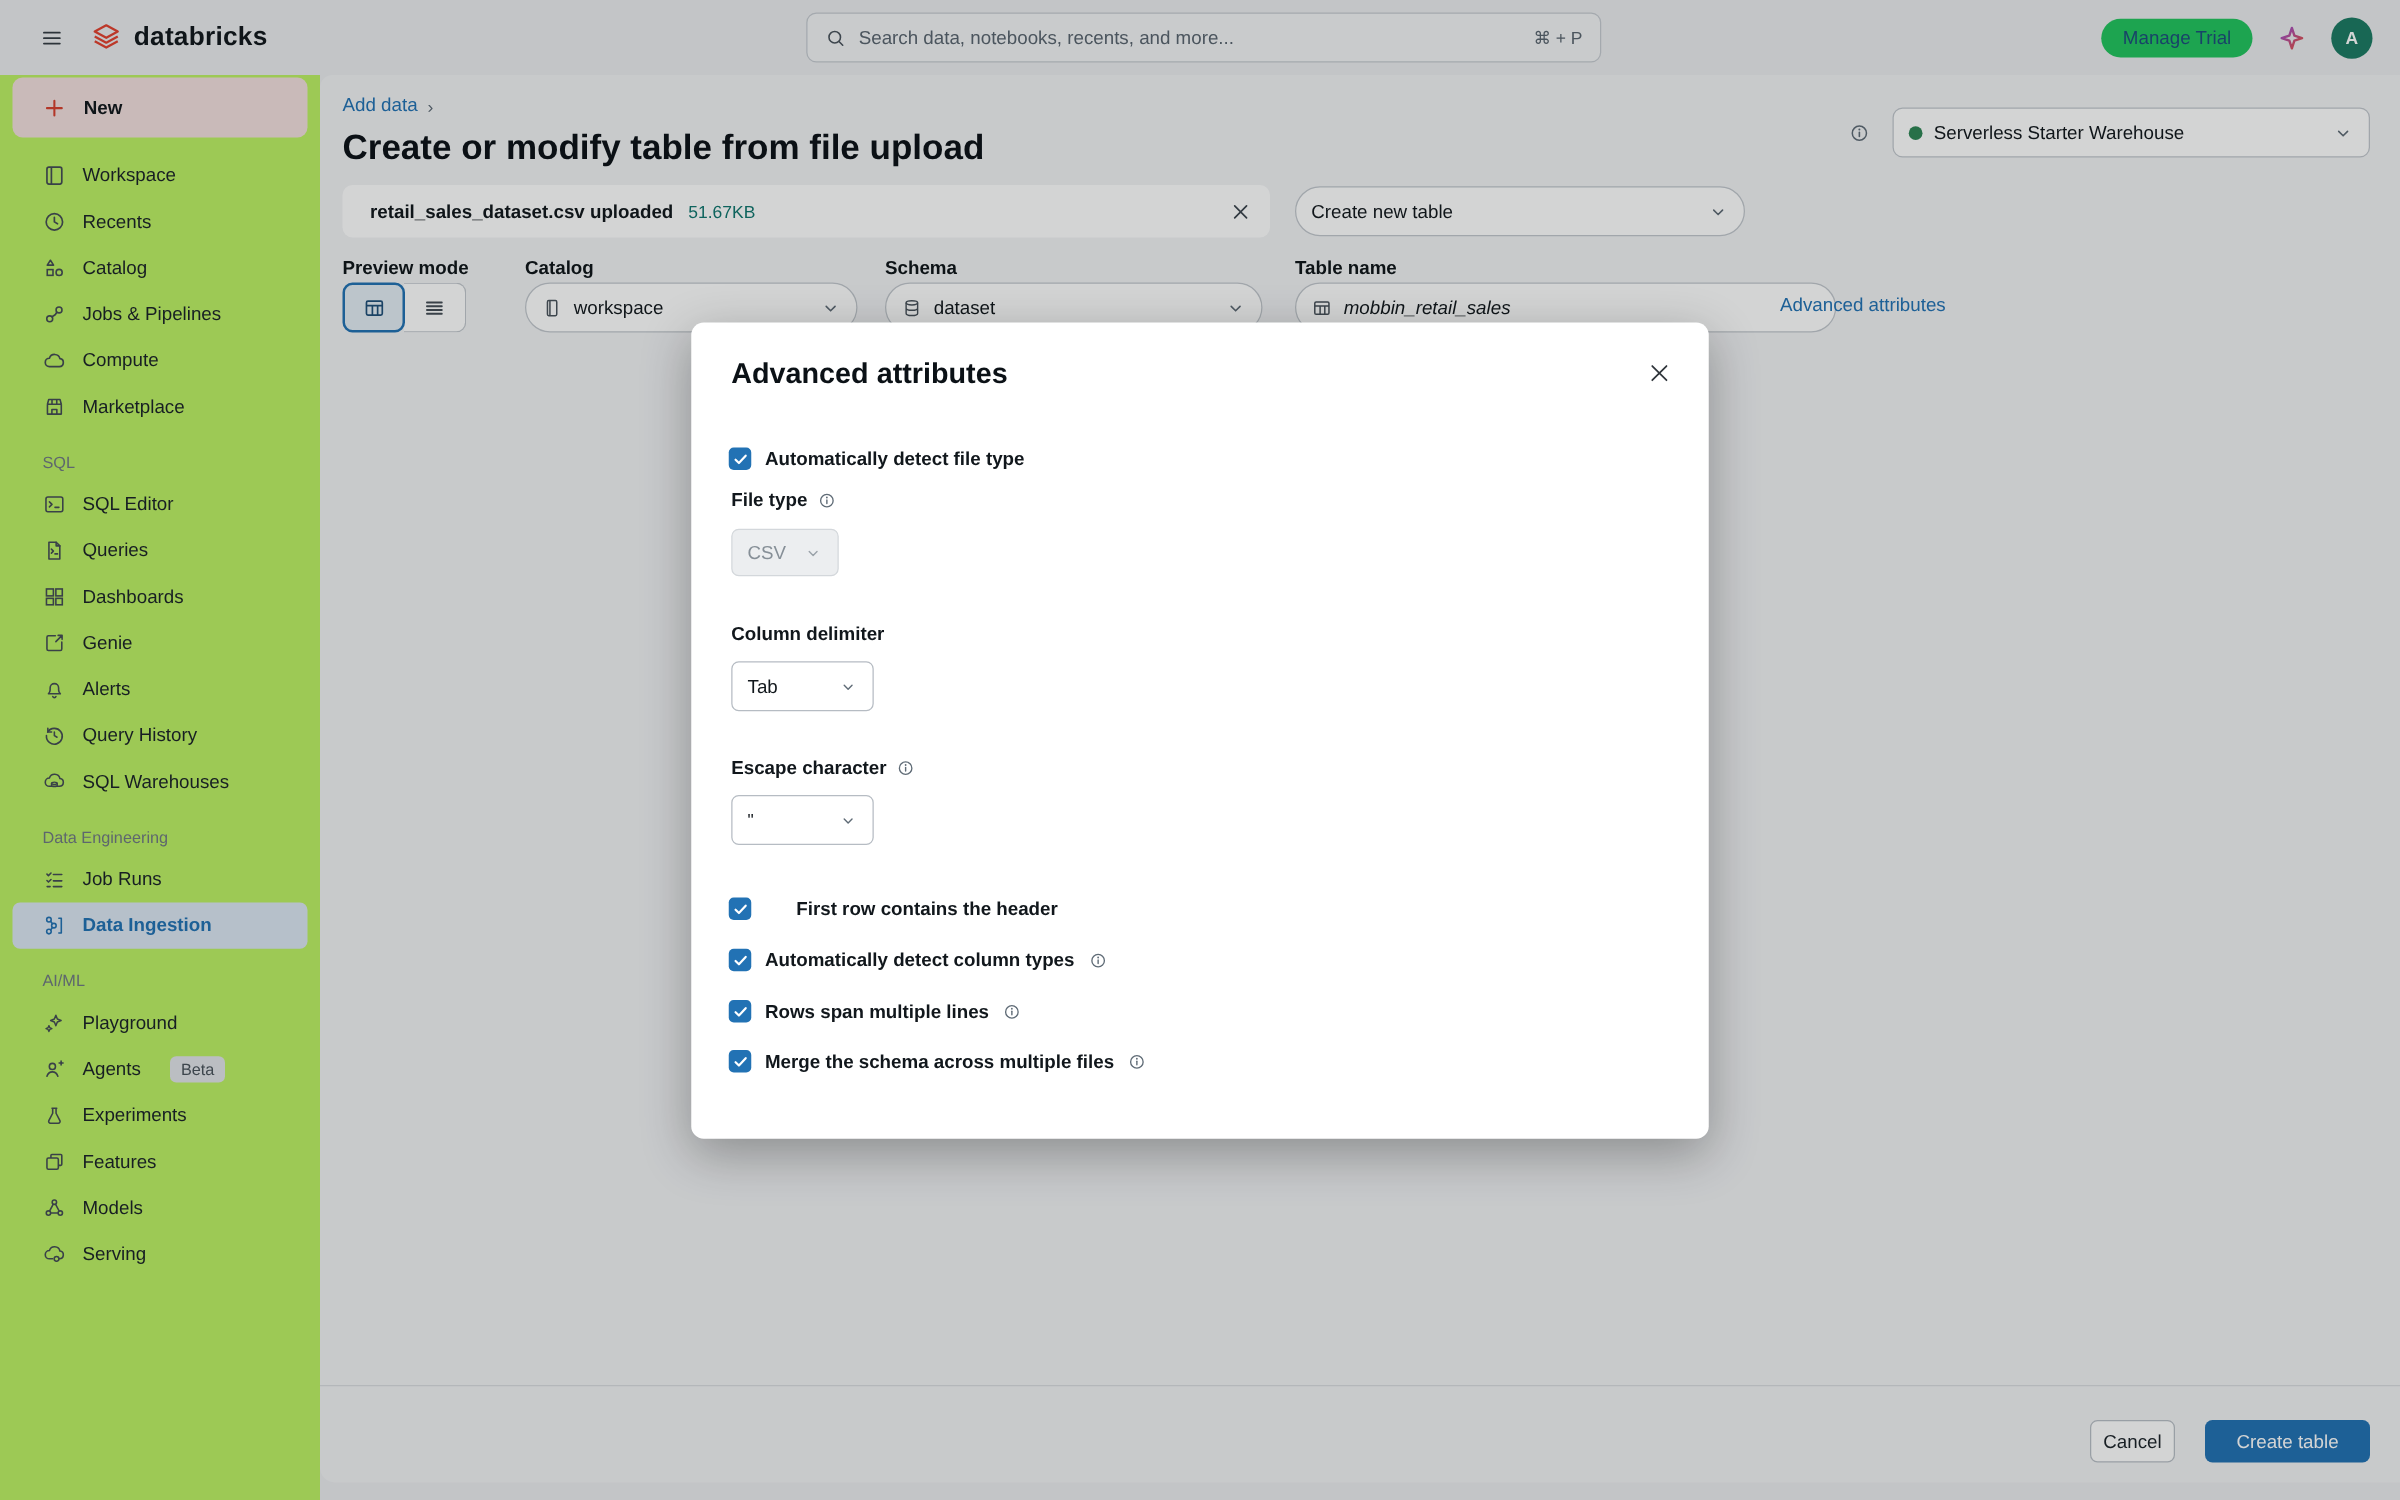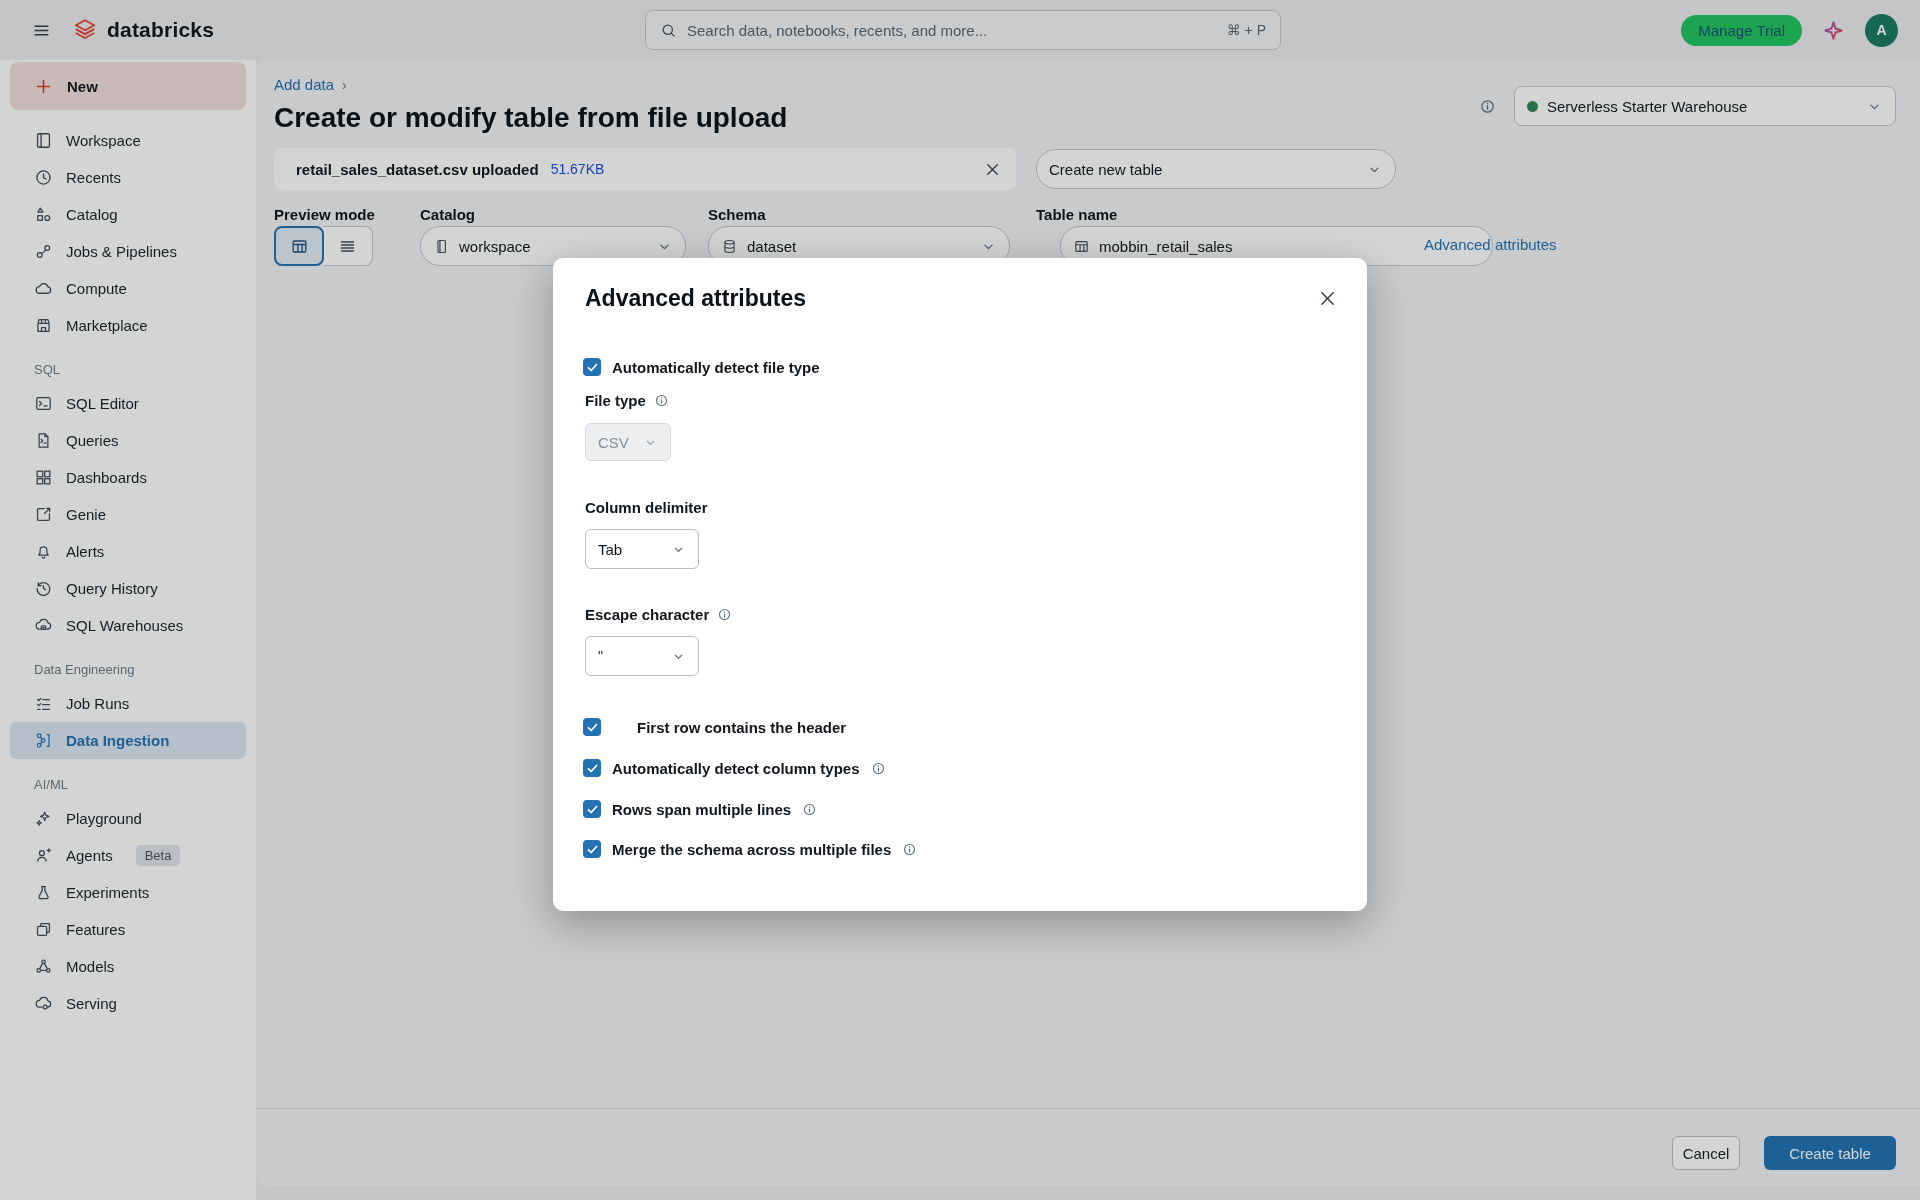--- a/index.html
+++ b/index.html
@@ -22,40 +22,40 @@
   .searchbar { position:absolute; left:645px; top:10px; width:636px; height:40px; background:#F3F4F6; border:1px solid #C6CBD1; border-radius:8px; display:flex; align-items:center; padding:0 14px; gap:10px; cursor:text; }
   .searchbar .ph { font-size:15px; color:#5A656F; flex:1; }
   .searchbar .kbd { font-size:14px; color:#5A656F; }
   .search-ic { color:#49525B; }
   .top-right { position:absolute; right:22px; top:0; height:60px; display:flex; align-items:center; gap:20px; }
   .trial-btn { height:31px; padding:0 17px; border-radius:16px; background:#22c55e; color:#1C4F7C; font-size:15px; font-weight:500; display:flex; align-items:center; cursor:pointer; }
   .sparkle { width:23px; height:23px; cursor:pointer; }
   .avatar { width:33px; height:33px; border-radius:50%; background:#1B7A63; color:#FFFFFF; font-size:14px; font-weight:600; display:flex; align-items:center; justify-content:center; cursor:pointer; }
 
   
-  .sidebar { position:absolute; left:0; top:60px; width:256px; bottom:0; background:#ffffff; padding:2px 10px 0 10px; z-index:1; }
+  .sidebar { position:absolute; left:0; top:60px; width:256px; bottom:0; background:#bef264; padding:2px 10px 0 10px; z-index:1; }
   .new-btn { height:48px; border-radius:8px; background:#F3E0DE; display:flex; align-items:center; gap:14px; padding-left:24px; cursor:pointer; margin-bottom:12px; }
   .new-btn .plus { color:#D8402F; }
   .new-btn span.lbl { font-size:15px; font-weight:600; color:#10161B; }
   .nav-item { height:37px; display:flex; align-items:center; gap:13px; padding-left:24px; border-radius:6px; font-size:15px; color:#1A2228; cursor:pointer; }
   .nav-item .nico { color:#444C55; }
   .nav-item.active { background:#DCE7F3; color:#2272B4; font-weight:600; }
   .nav-item.active .nico { color:#2272B4; }
   .sec-label { font-size:13px; color:#707A83; padding-left:24px; margin:18px 0 8px 0; }
   .beta-badge { margin-left:10px; background:#E2E5E9; border-radius:5px; font-size:13px; color:#49525B; padding:3px 9px; font-weight:400; }
 
   
   .card { position:absolute; left:256px; top:60px; right:0; bottom:14px; background:#F2F3F5; border-radius:10px 0 0 12px; }
   .breadcrumb { position:absolute; left:18px; top:16px; display:flex; align-items:center; gap:8px; font-size:15px; }
   .breadcrumb .bc-link { color:#2272B4; cursor:pointer; }
   .breadcrumb .bc-sep { color:#5F6B76; font-size:14px; }
   .page-title { position:absolute; left:18px; top:42px; font-size:28px; font-weight:700; color:#0B1116; }
   .file-chip { position:absolute; left:18px; top:88px; width:742px; height:42px; background:#FFFFFF; border-radius:8px; display:flex; align-items:center; padding:0 14px 0 22px; gap:12px; }
   .file-chip .fname { font-size:15px; font-weight:600; color:#11171C; }
-  .file-chip .fsize { font-size:14px; color:#1d4ed8; }
+  .file-chip .fsize { font-size:14px; color:#0f766e; }
   .file-chip .chip-x { margin-left:auto; color:#3A434C; cursor:pointer; display:flex; }
 
   .sel { display:flex; align-items:center; gap:9px; background:#FFFFFF; border:1px solid #C2C7CD; border-radius:20px; height:40px; padding:0 12px; font-size:15px; color:#11171C; cursor:pointer; }
   .sel .chev { margin-left:auto; color:#5F6B76; }
   .sel .sico { color:#49525B; }
 
   .mode-select { position:absolute; left:780px; top:89px; width:360px; }
   .wh-group { position:absolute; right:24px; top:26px; display:flex; align-items:center; gap:18px; }
   .wh-info { color:#5F6B76; display:flex; cursor:pointer; }
   .wh-select { width:382px; border-radius:8px; }
@@ -64,21 +64,21 @@
   .form-label { position:absolute; top:146px; font-size:15px; font-weight:700; color:#0E1418; }
   .lb-preview { left:18px; } .lb-catalog { left:164px; } .lb-schema { left:452px; } .lb-table { left:780px; }
 
   .pv-group { position:absolute; left:18px; top:166px; display:flex; }
   .pv-btn { width:50px; height:40px; background:#FFFFFF; border:1px solid #C2C7CD; display:flex; align-items:center; justify-content:center; color:#444C55; cursor:pointer; }
   .pv-btn.first { border-radius:8px 0 0 8px; }
   .pv-btn.last { border-radius:0 8px 8px 0; border-left:none; }
   .pv-btn.selected { background:#E3EDF5; border:2px solid #2272B4; color:#1F4F78; border-radius:8px; margin-right:-1px; z-index:1; }
   .cat-select { position:absolute; left:164px; top:166px; width:266px; }
   .sch-select { position:absolute; left:452px; top:166px; width:302px; }
-  .tbl-input { position:absolute; left:804px; top:166px; width:433px; cursor:text; }
+  .tbl-input { position:absolute; left:780px; top:166px; width:433px; cursor:text;font-style:italic; }
   .adv-link { position:absolute; left:1168px; top:176px; font-size:15px; color:#2272B4; cursor:pointer; }
 
   .card-footer-divider { position:absolute; left:0; right:0; top:1048px; height:1px; background:#D9DCE0; }
   .btn { height:34px; border-radius:6px; font-size:15px; display:flex; align-items:center; justify-content:center; cursor:pointer; }
   .btn-cancel { position:absolute; right:180px; top:1076px; width:68px; background:#FFFFFF; border:1px solid #B9BFC6; color:#1A2228; }
   .btn-primary { position:absolute; right:24px; top:1076px; width:132px; background:#2272B4; color:#FFFFFF; font-weight:500; border:none; }
 
   
   .overlay { position:fixed; inset:0; background:rgba(10,14,18,0.18); z-index:40; }
   .modal { position:fixed; left:553px; top:258px; width:814px; height:653px; background:#FFFFFF; border-radius:10px; box-shadow:0 12px 40px rgba(0,0,0,0.30); z-index:50; }

